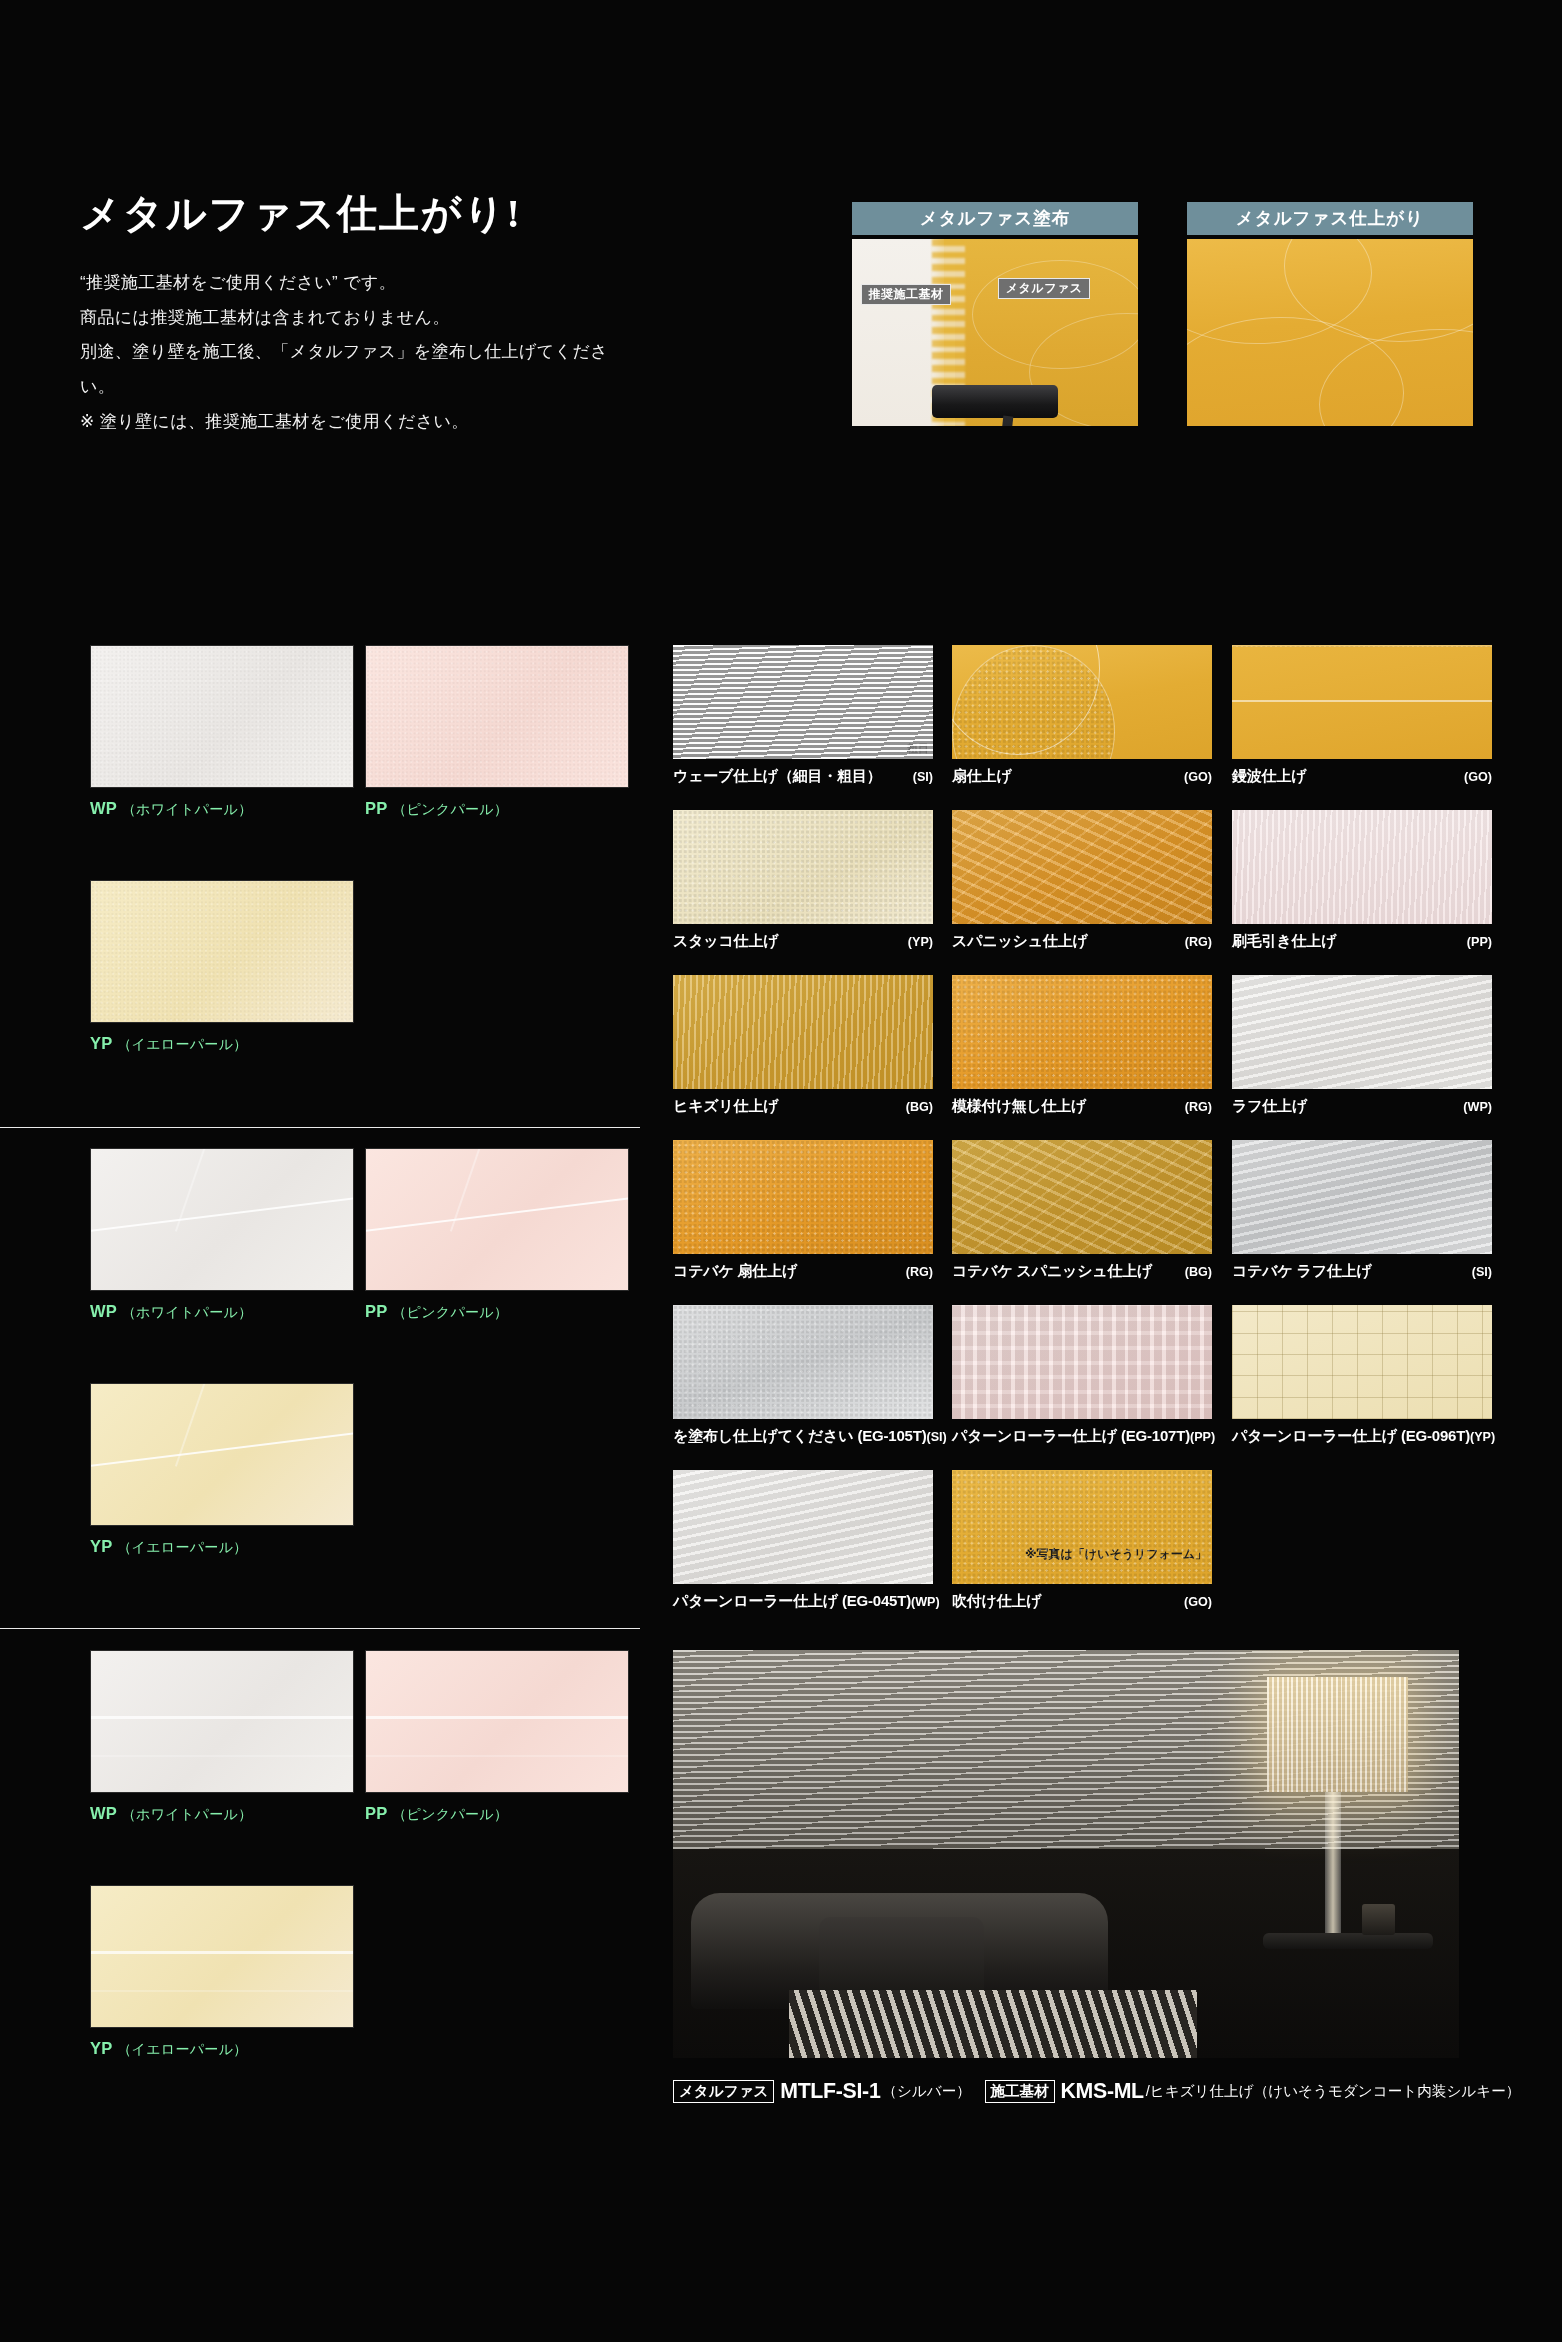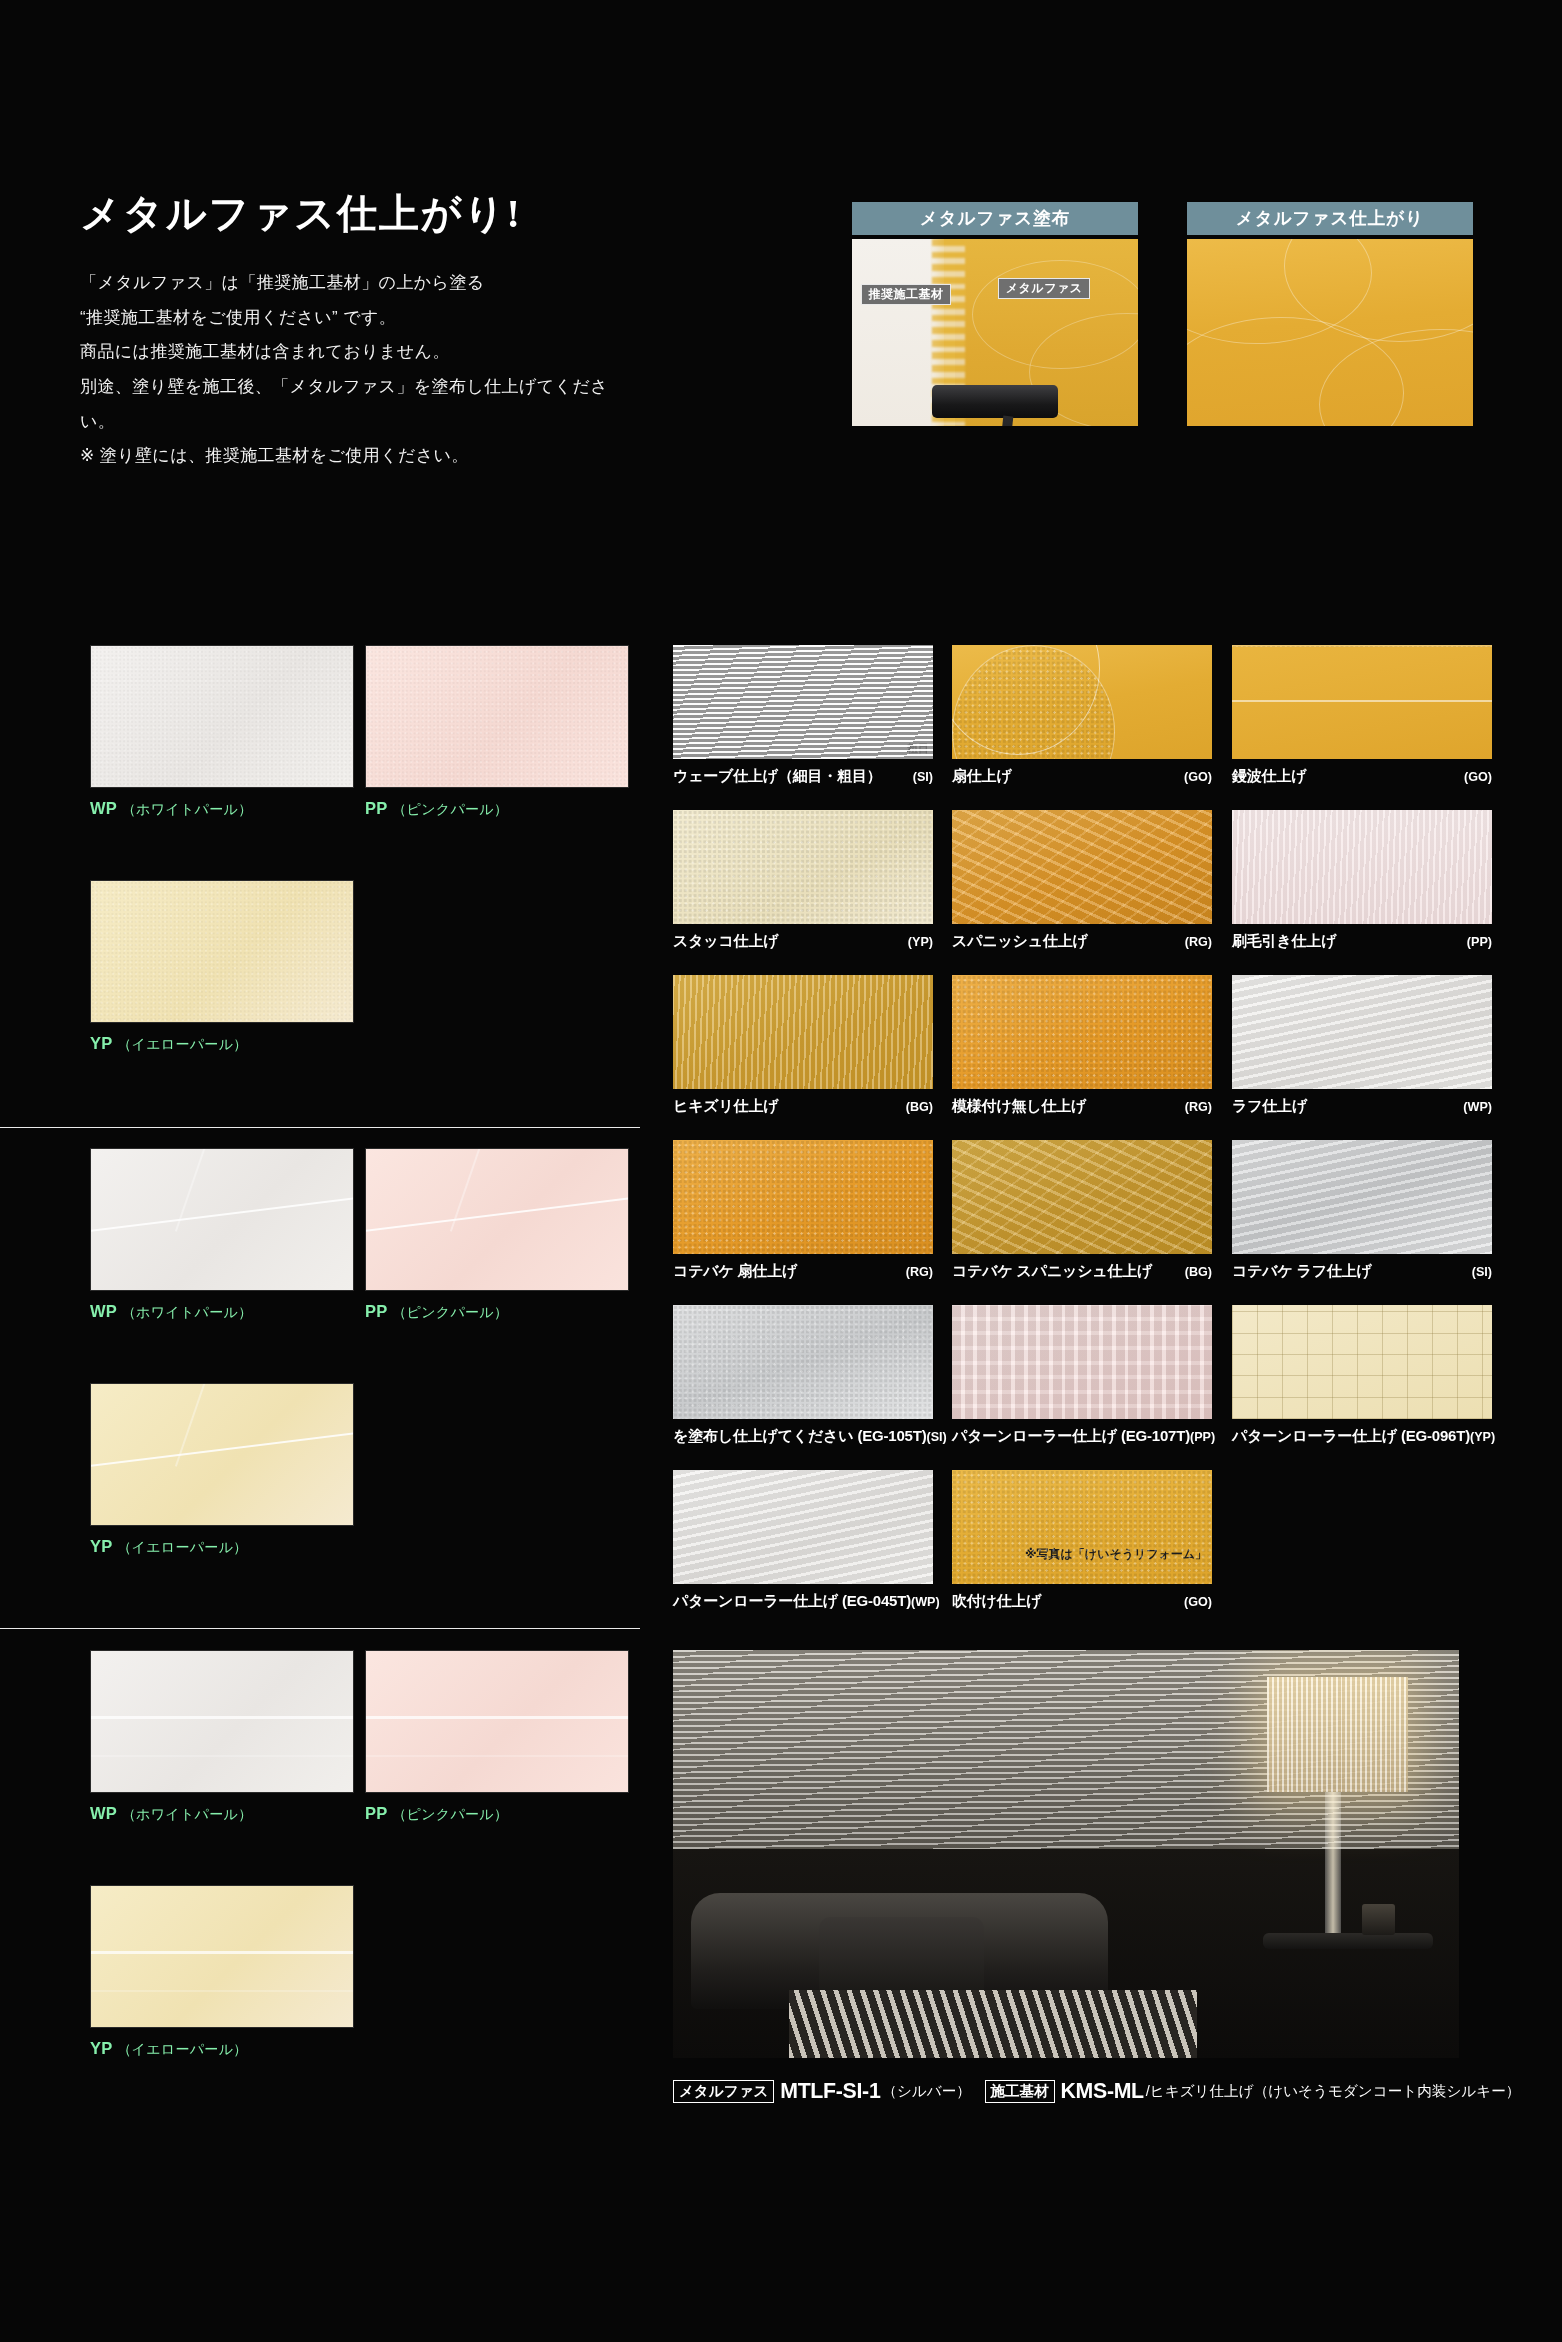--- a/index.html
+++ b/index.html
@@ -163,21 +163,20 @@
   .cap-sub{font-size:14.6px;font-weight:400;margin-left:1.9px;}
   .cap-gap{width:13.6px;display:inline-block;}
 </style>
 </head>
 <body>
 
 <div class="page">
 
   <div class="intro">
     <h1>メタルファス仕上がり!</h1>
-    <p>「メタルファス」は「推奨施工基材」の上から塗る</p>
     <p>“推奨施工基材をご使用ください” です。</p>
     <p>商品には推奨施工基材は含まれておりません。</p>
     <p>別途、塗り壁を施工後、「メタルファス」を塗布し仕上げてください。</p>
     <p>※ 塗り壁には、推奨施工基材をご使用ください。</p>
   </div>
 
   <div class="photo-pair">
 
     <div class="pp-col left">
       <div class="pp-head" style="background:#6f8f9b;">メタルファス塗布</div>

